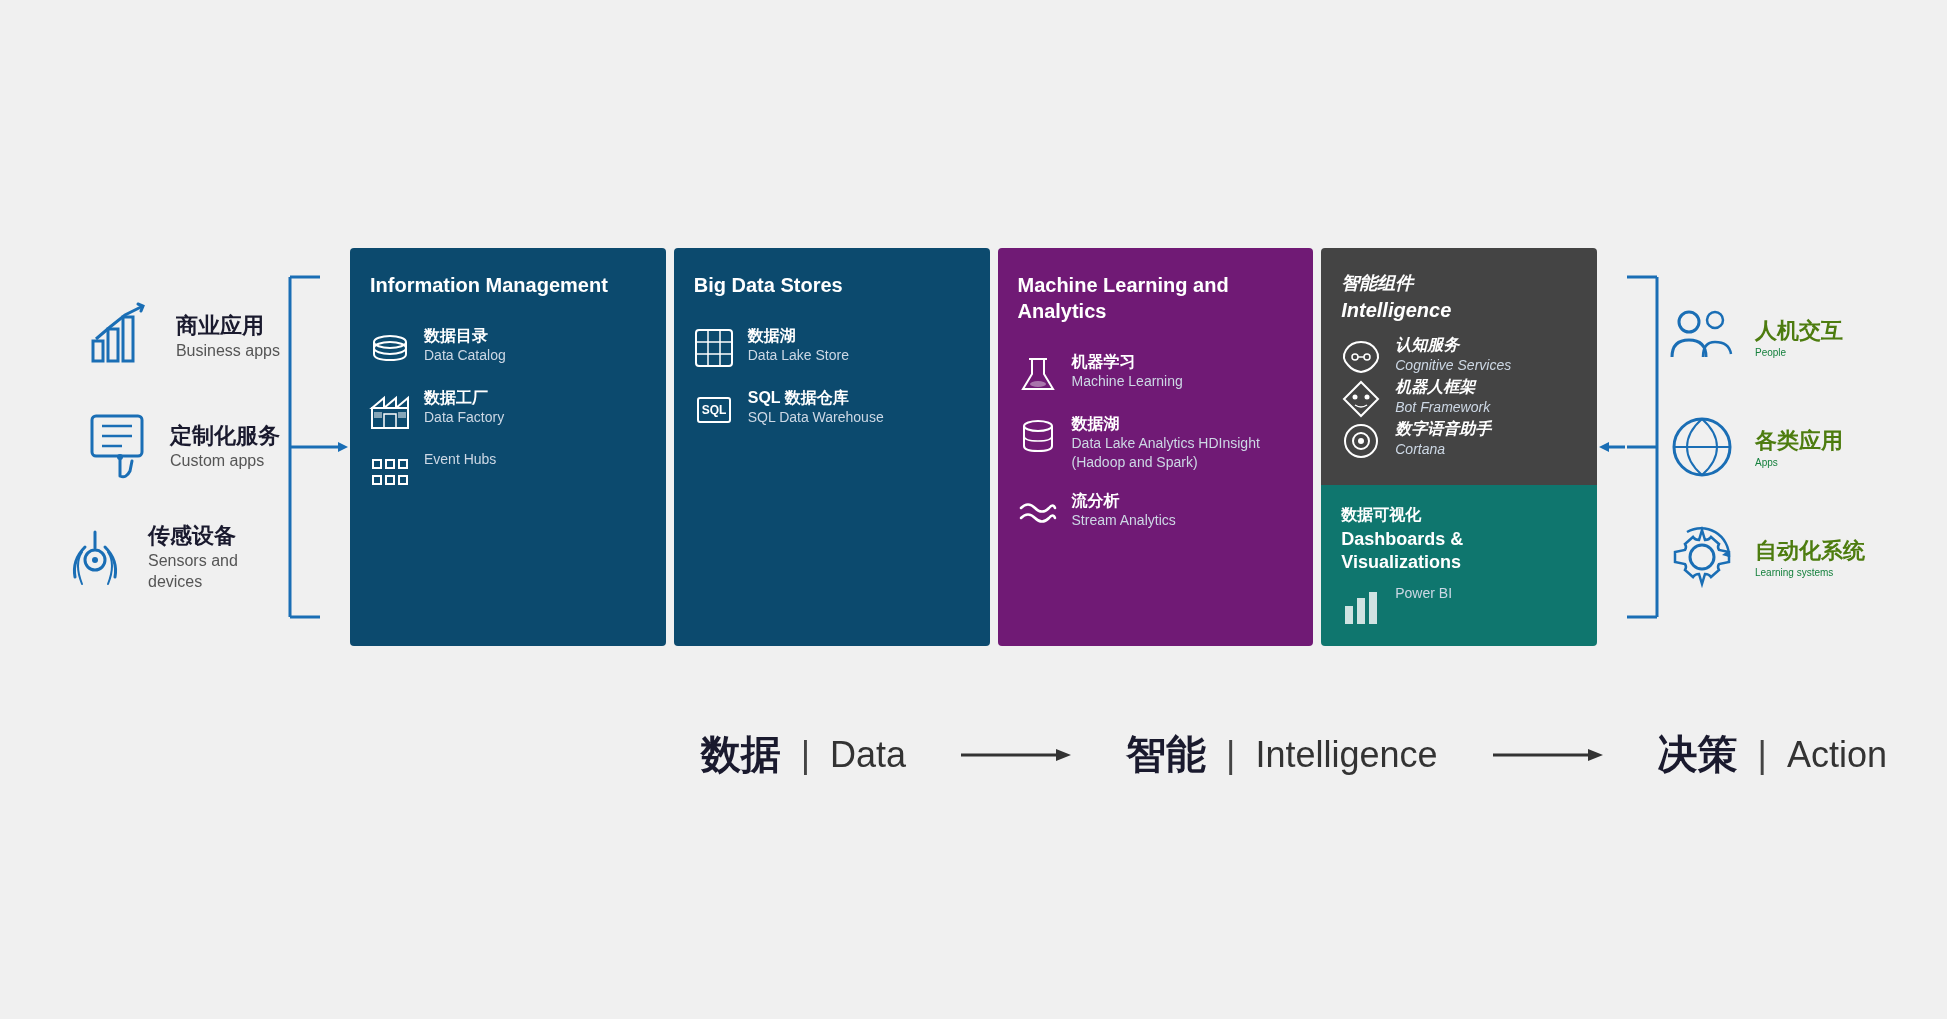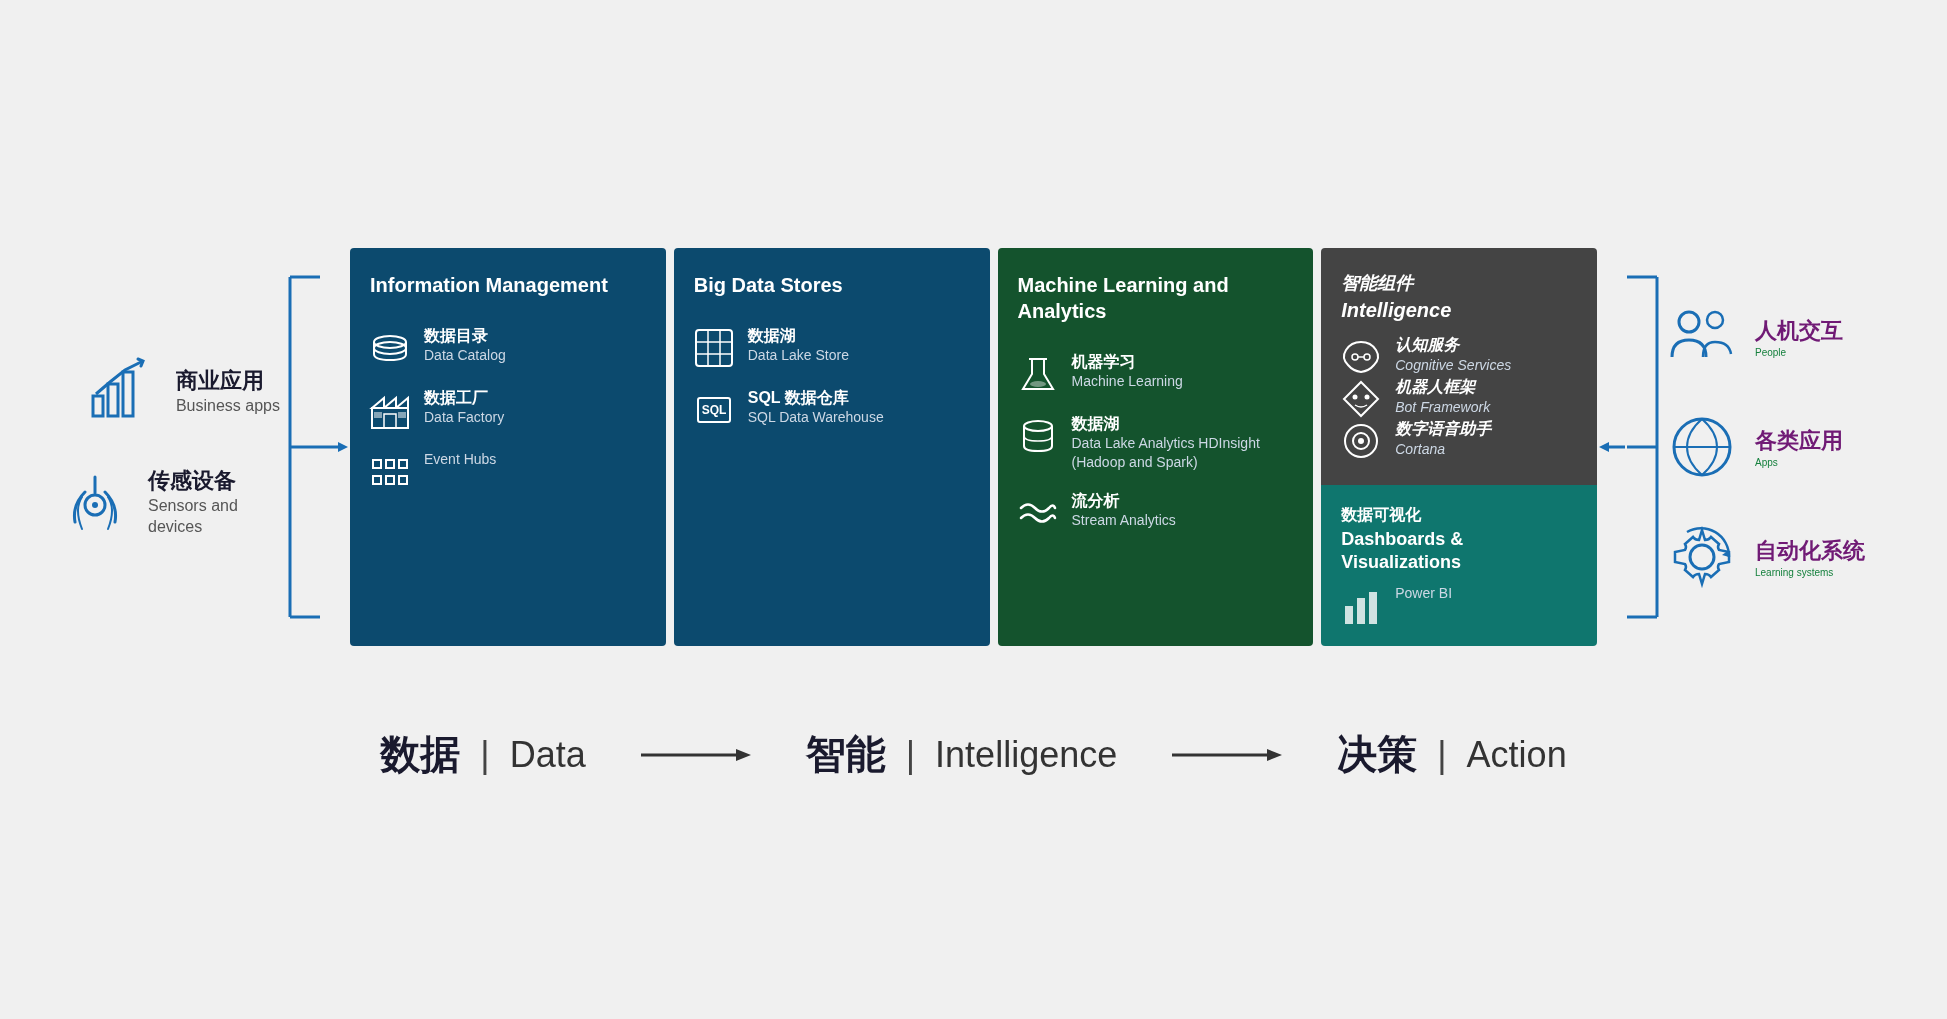--- a/index.html
+++ b/index.html
@@ -82,21 +82,21 @@
       gap: 20px;
     }
 
     .col-dark {
       background: #0c4a6e;
       color: white;
       flex: 1;
     }
 
     .col-medium {
-      background: #14532d;
+      background: #701a75;
       color: white;
       flex: 1;
     }
 
     .col-title {
       font-size: 20px;
       font-weight: 700;
       color: white;
       line-height: 1.3;
       margin-bottom: 8px;
@@ -189,33 +189,33 @@
 
     .target-icon {
       width: 70px;
       height: 70px;
       flex-shrink: 0;
     }
 
     .target-text .zh {
       font-size: 22px;
       font-weight: 600;
-      color: #701a75;
+      color: #4d7c0f;
     }
     .target-text .en {
       font-size: 10px;
       color: #15803d;
       line-height: 1.3;
     }
 
     
     .bottom-bar {
       display: flex;
       align-items: center;
-      justify-content: center;
+      justify-content: flex-end;
       gap: 20px;
       width: 100%;
       margin-top: 20px;
     }
 
     .bottom-item {
       display: flex;
       align-items: center;
       gap: 8px;
     }
@@ -260,20 +260,38 @@
           <polyline points="8,38 22,26 37,14 55,5" fill="none" stroke="#1a6eb5" stroke-width="3"></polyline>
           <polyline points="50,3 55,5 53,10" fill="none" stroke="#1a6eb5" stroke-width="3" stroke-linecap="round"></polyline>
         </svg>
       </div>
       <div class="source-text">
         <div class="zh">商业应用</div>
         <div class="en">Business apps</div>
       </div>
     </div>
 
+    <div class="source-item">
+      <div class="source-icon">
+        <svg viewBox="0 0 70 70" width="70" height="70">
+
+          <rect x="10" y="5" width="50" height="40" rx="4" fill="none" stroke="#1a6eb5" stroke-width="3"></rect>
+          <line x1="20" y1="15" x2="50" y2="15" stroke="#1a6eb5" stroke-width="2.5"></line>
+          <line x1="20" y1="25" x2="50" y2="25" stroke="#1a6eb5" stroke-width="2.5"></line>
+          <line x1="20" y1="35" x2="40" y2="35" stroke="#1a6eb5" stroke-width="2.5"></line>
+
+          <path d="M38,48 L38,65 M38,65 Q44,68 48,60 L50,50" fill="none" stroke="#1a6eb5" stroke-width="3" stroke-linecap="round"></path>
+          <circle cx="38" cy="46" r="3" fill="#1a6eb5"></circle>
+        </svg>
+      </div>
+      <div class="source-text">
+        <div class="zh">定制化服务</div>
+        <div class="en">Custom apps</div>
+      </div>
+    </div>
 
     <div class="source-item">
       <div class="source-icon">
         <svg viewBox="0 0 70 70" width="70" height="70">
 
           <circle cx="35" cy="38" r="10" fill="none" stroke="#1a6eb5" stroke-width="3"></circle>
           <path d="M15,55 Q12,38 25,25" fill="none" stroke="#1a6eb5" stroke-width="3" stroke-linecap="round"></path>
           <path d="M55,55 Q58,38 45,25" fill="none" stroke="#1a6eb5" stroke-width="3" stroke-linecap="round"></path>
           <path d="M22,62 Q14,42 22,30" fill="none" stroke="#1a6eb5" stroke-width="2" stroke-linecap="round"></path>
           <path d="M48,62 Q56,42 48,30" fill="none" stroke="#1a6eb5" stroke-width="2" stroke-linecap="round"></path>

